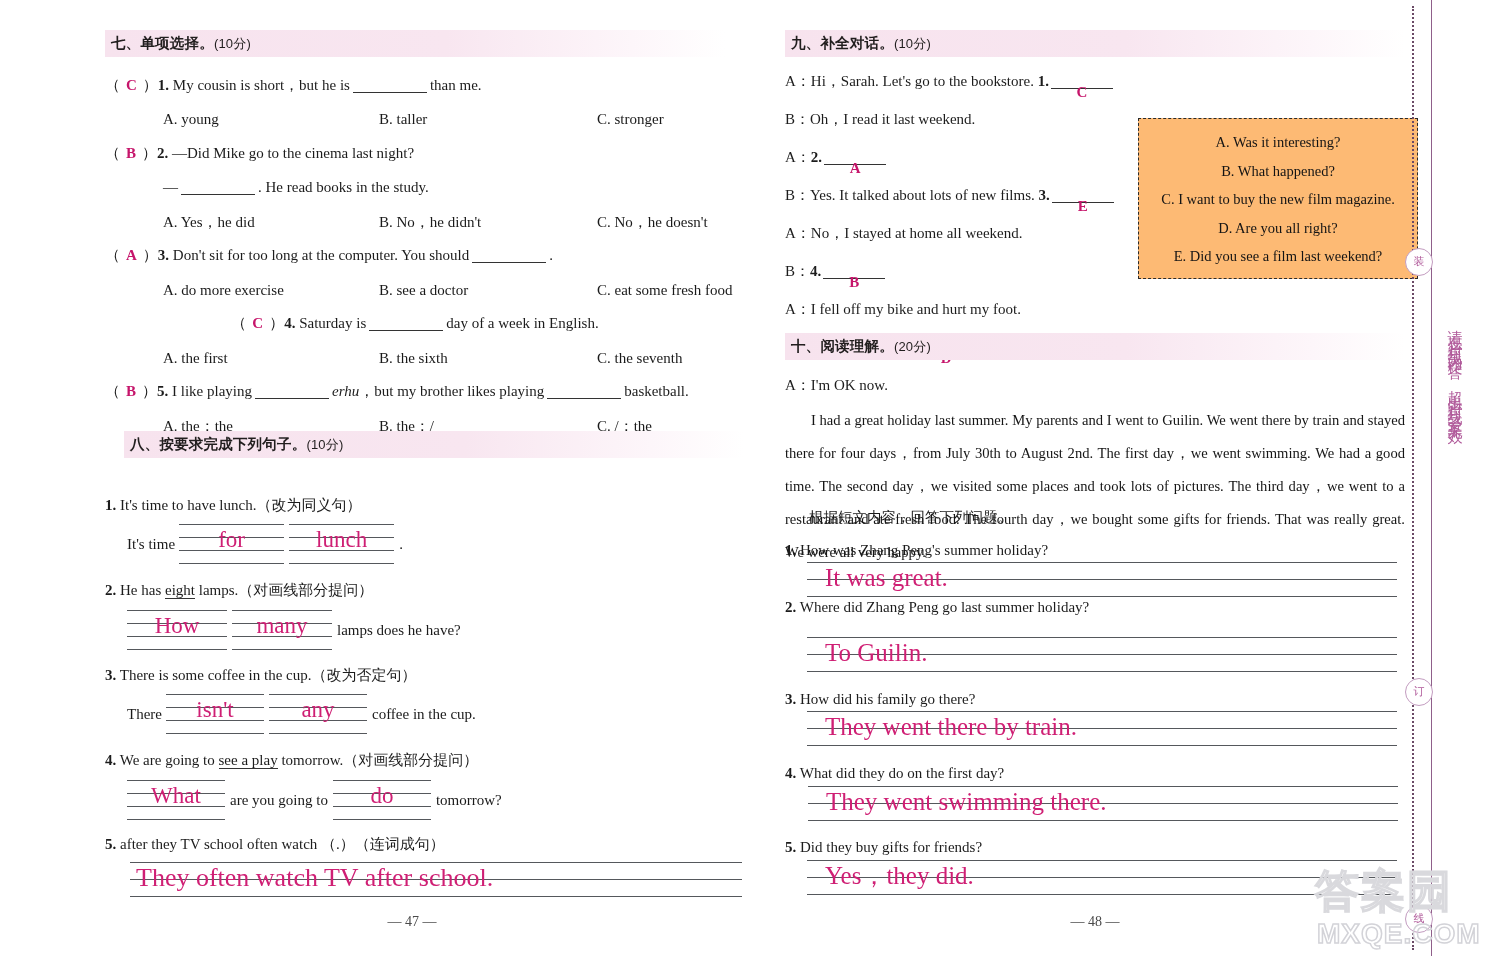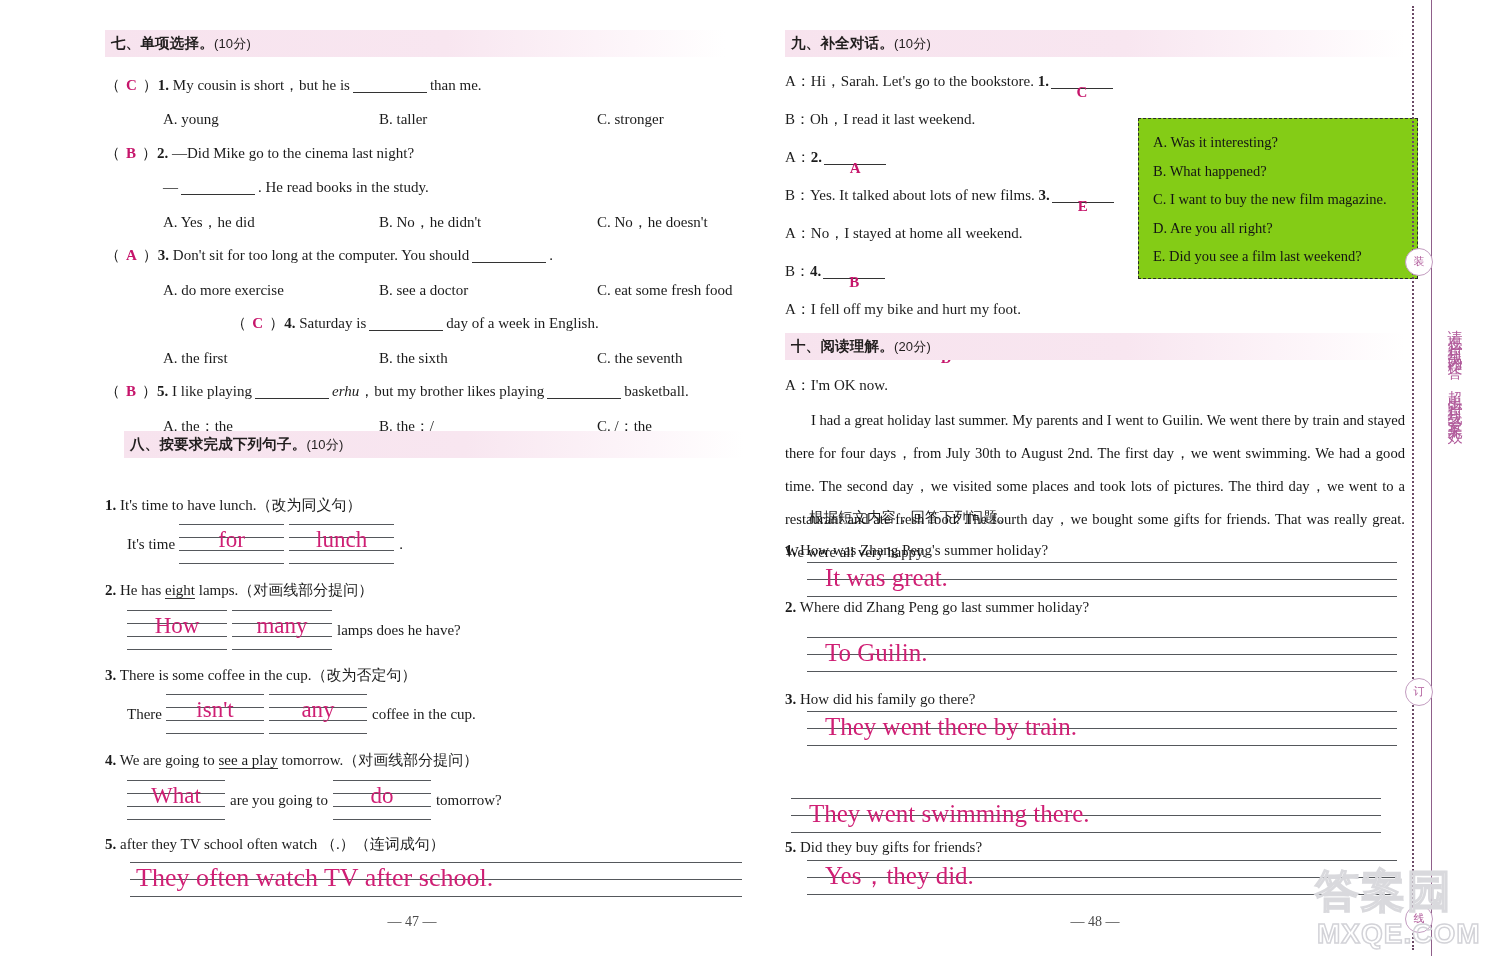--- a/index.html
+++ b/index.html
@@ -68,21 +68,22 @@
   }
   .sent-line{display:flex;align-items:center;font-size:15px;white-space:nowrap;}
   .sent-line .lead{padding-right:4px;}
   .sent-line .mid{padding:0 5px;}
 
   
   .optbox{
     position:absolute;
     border:1.6px dashed #2a2a2a;
     padding:9px 14px 7px 14px;
-    background:#84cc16;
+    background:#fdba74;
+    text-align:center;
   }
   .optbox div{font-size:14.5px;line-height:28.5px;white-space:nowrap;color:#141414;}
 
   
   .passage{font-size:14.6px;line-height:33px;text-align:justify;color:#151515;}
   .passage .indent{display:inline-block;width:26px;}
   .cn{font-family:"Liberation Sans","DejaVu Sans",sans-serif;font-size:14.5px;margin-left:24px;}
 
   
   .ansrule{position:relative;height:40px;}
@@ -429,21 +430,25 @@
   </div>
   <div class="col" style="top:711px;left:62px;width:590px;">
     <div class="ansrule">
       <i class="a1"></i>
         <i class="a2"></i>
         <i class="a3"></i>
       <span class="hw2">They went there by train.</span>
     </div>
   </div>
 
-  <div class="col" style="top:786px;left:46px;width:590px;margin-top:12px;">
+  <div class="col q" style="top:766px;">
+    <b>4.</b>
+    <span>What did they do on the first day?</span>
+  </div>
+  <div class="col" style="top:786px;left:63px;width:590px;">
     <div class="ansrule">
       <i class="a1"></i>
         <i class="a2"></i>
         <i class="a3"></i>
       <span class="hw2">They went swimming there.</span>
     </div>
   </div>
 
   <div class="col q" style="top:840px;">
     <b>5.</b>

